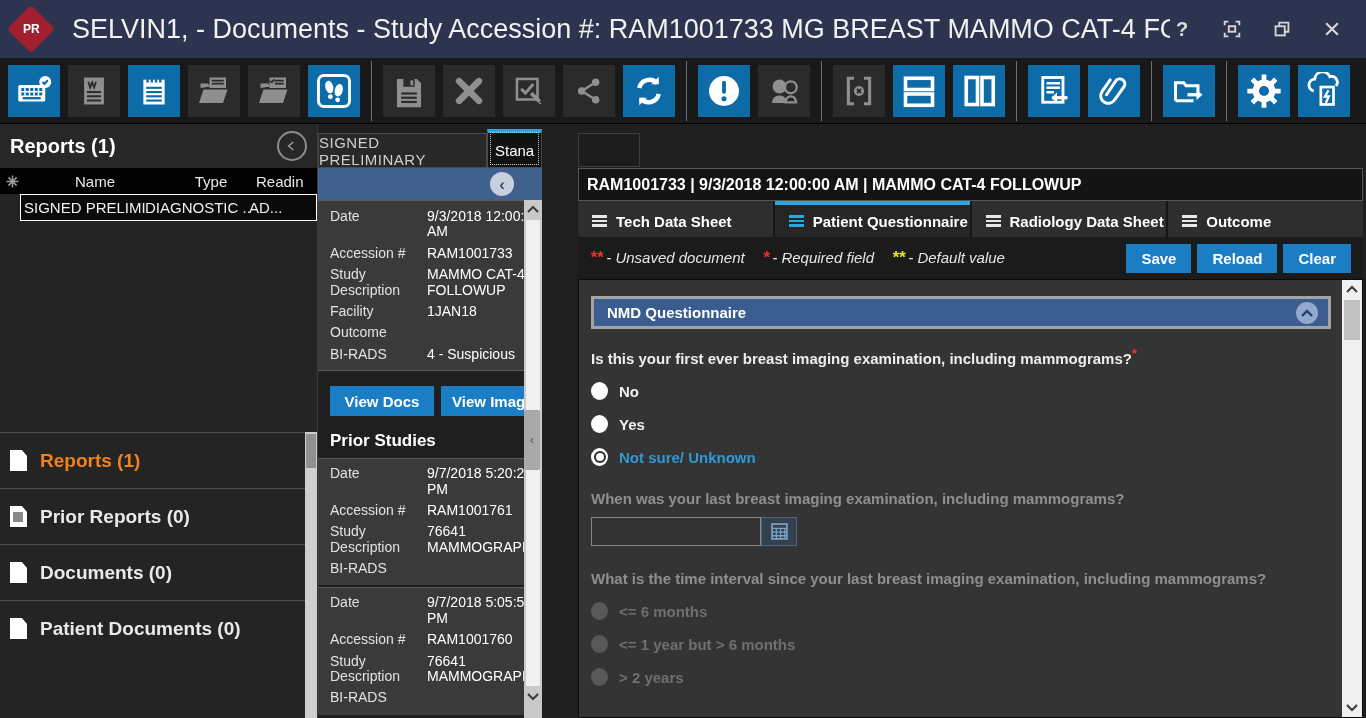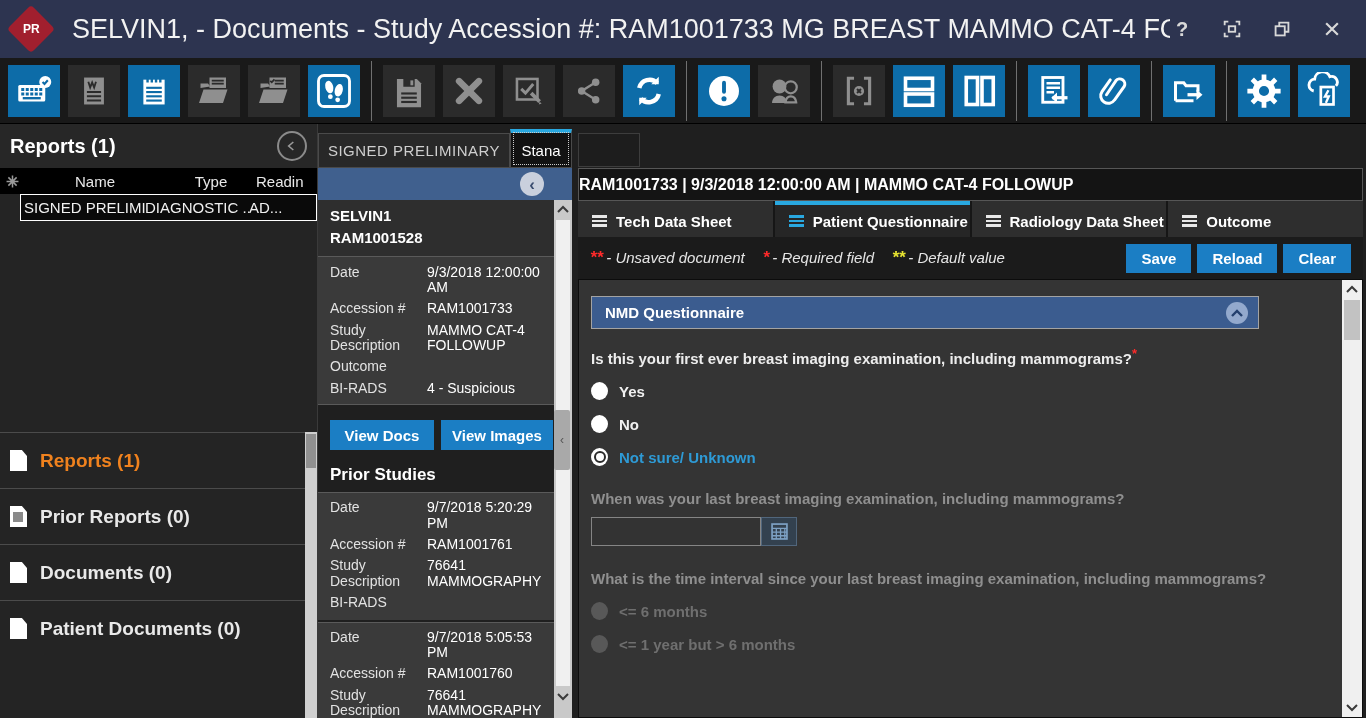--- a/index.html
+++ b/index.html
@@ -48,21 +48,21 @@
              color:#e9e9e9; font-size:19px; font-weight:bold; }
   .sb-item.active { color:#f0821e; }
   .doc-ic { width:17px; height:21px; background:#fff; position:relative; flex:0 0 auto;
             clip-path:polygon(0 0,70% 0,100% 28%,100% 100%,0 100%); }
   .doc-ic.gray::after { content:""; position:absolute; left:3px; top:6px; width:10px; height:10px; background:#8a8a8a; }
   .doc-ic.square { clip-path:none; }
   .sb-scroll { position:absolute; right:0; top:0; bottom:0; width:12px; background:#cfcfcf; }
   .sb-thumb { position:absolute; top:2px; left:1px; width:10px; height:34px; background:#909090; }
 
   
-  .mid { position:absolute; left:318px; top:124px; width:254px; height:594px; background:#1f1f1f; }
+  .mid { position:absolute; left:318px; top:124px; width:224px; height:594px; background:#1f1f1f; }
   .mid-tabs { height:44px; display:flex; align-items:flex-end; }
   .vtab { height:35px; display:flex; align-items:center; justify-content:center; font-size:15px; }
   .vtab.inactive { width:192px; background:#282828; border:1px solid #4a4a4a; color:#cfcfcf; letter-spacing:.5px; }
   .vtab.active { width:62px; background:#121212; border:1px solid #4a4a4a; border-top:4px solid #29a8e0;
                  color:#fff; outline:1px dotted #cccccc; outline-offset:-4px; height:39px; }
   .tab-stub { position:absolute; left:260px; top:9px; width:62px; height:34px; border:1px solid #3d3d3d; background:#1d1d1d; }
   .mid-blue { height:32px; background:#40608e; display:flex; align-items:center; justify-content:flex-end; padding-right:28px; }
   .mid-collapse { width:24px; height:24px; border-radius:50%; background:#c9d0dd; color:#3a4d70; font-size:17px; font-weight:bold;
                   display:flex; align-items:center; justify-content:center; line-height:1; }
   .mid-body { position:relative; height:518px; overflow:hidden; }
@@ -81,40 +81,40 @@
   .prior-card { background:#3a3a3a; border-top:1px solid #5a5a5a; padding:4px 0 6px 12px; margin-bottom:2px; }
   .mid-scroll { position:absolute; right:0; top:0; bottom:0; width:18px; background:#c9c9c9; }
   .mid-scroll .arr { position:absolute; left:0; width:18px; height:18px; display:flex; align-items:center; justify-content:center; }
   .mid-thumb { position:absolute; left:2px; top:20px; bottom:32px; width:14px; background:#f0f0f0; }
   .split-handle { position:absolute; left:0px; top:210px; width:16px; height:60px; background:#a9a9a9; border-radius:2px;
                   display:flex; align-items:center; justify-content:center; color:#555; font-size:12px; }
 
   
   .right { position:absolute; left:572px; top:124px; width:794px; height:594px; }
   .q-header { position:absolute; left:6px; top:44px; width:785px; height:33px; background:#141414; border:1px solid #565656;
-              color:#fff; font-size:16px; font-weight:bold; display:flex; align-items:center; }
+              color:#fff; font-size:16px; font-weight:bold; display:flex; align-items:center; padding-left:8px; }
   .q-tabs { position:absolute; left:6px; top:77px; width:785px; height:36px; display:flex; background:#161616; gap:2px; }
   .qtab { flex:1; background:#2e2e2e; display:flex; align-items:center; gap:9px; padding-left:14px;
           color:#fff; font-size:15px; font-weight:bold; border-top:4px solid transparent; }
   .qtab.active { background:#262626; border-top:4px solid #29a8e0; }
   .burger { display:inline-flex; flex-direction:column; gap:2px; }
   .burger i { width:15px; height:2.5px; background:#e8e8e8; }
   .qtab.active .burger i { background:#29a8e0; }
   .legend-row { position:absolute; left:6px; top:113px; width:785px; height:42px; background:#1b1b1b;
                 display:flex; align-items:center; padding-left:12px; }
   .leg-item { display:flex; align-items:baseline; margin-right:18px; }
   .leg-sym { font-weight:bold; font-size:17px; font-style:italic; margin-right:3px; }
   .leg-sym.red { color:#ff2a2a; } .leg-sym.yellow { color:#e8e431; }
   .leg-txt { color:#e5e5e5; font-style:italic; font-size:15px; }
   .legend-row .actions { margin-left:auto; display:flex; gap:6px; padding-right:12px; }
   .actions .blue-btn { height:29px; padding:0 15px; }
   .q-content { position:absolute; left:6px; top:155px; width:785px; height:439px; background:#343434;
                border:1px solid #0c0c0c; overflow:hidden; }
   .q-inner { padding:16px 0 0 12px; }
-  .nmd-head { width:668px; height:33px; background:#3b5c8f; border:1px solid #a3a3a3; display:flex; align-items:center;
+  .nmd-head { width:740px; height:33px; background:#3b5c8f; border:3px solid #a3a3a3; display:flex; align-items:center;
               padding:0 10px 0 13px; }
   .nmd-title { color:#fff; font-size:15px; font-weight:bold; }
   .nmd-collapse { margin-left:auto; width:22px; height:22px; border-radius:50%; background:#93a9cd;
                   display:flex; align-items:center; justify-content:center; }
   .q-text { color:#ededed; font-size:15px; font-weight:bold; margin-top:17px; }
   .q-text sup { color:#ff2a2a; font-size:13px; }
   .q-text.dis { color:#8f8f8f; font-weight:bold; margin-top:24px; }
   .opt { display:flex; align-items:center; gap:11px; margin-top:15px; }
   .radio { width:17px; height:18px; border-radius:50%; background:#fff; flex:0 0 auto; }
   .radio.sel { display:flex; align-items:center; justify-content:center; }
@@ -413,38 +413,38 @@
   <div class="mid">
     <div class="mid-tabs">
       <div class="vtab inactive">SIGNED PRELIMINARY</div>
       <div class="vtab active">Stana</div>
     </div>
     <div class="mid-blue">
       <div class="mid-collapse">‹</div>
     </div>
     <div class="mid-body">
       <div class="mid-content">
-        <div class="patient-blk">
-          <div>SELVIN1</div>
-          <div>RAM1001528</div>
-        </div>
         <div class="info-card">
           <div class="irow">
               <span class="lab">Date</span>
               <span class="val">9/3/2018 12:00:00 AM</span>
             </div>
           <div class="irow">
               <span class="lab">Accession #</span>
               <span class="val">RAM1001733</span>
             </div>
           <div class="irow">
               <span class="lab">Study
 Description</span>
               <span class="val">MAMMO CAT-4
 FOLLOWUP</span>
+            </div>
+          <div class="irow">
+              <span class="lab">Facility</span>
+              <span class="val">1JAN18</span>
             </div>
           <div class="irow">
               <span class="lab">Outcome</span>
               <span class="val"></span>
             </div>
           <div class="irow">
               <span class="lab">BI-RADS</span>
               <span class="val">4 - Suspicious</span>
             </div>
         </div>
@@ -574,25 +574,25 @@
           <span class="nmd-title">NMD Questionnaire</span>
           <span class="nmd-collapse">
             <svg width="12" height="8" viewBox="0 0 12 8">
                 <path d="M1 7L6 2l5 5" stroke="#24406e" stroke-width="2.4" fill="none"></path>
               </svg>
           </span>
         </div>
         <div class="q-text"><span>Is this your first ever breast imaging examination, including mammograms?</span><sup>*</sup></div>
         <div class="opt">
           <span class="radio"></span>
-          <span class="olab">Yes</span>
+          <span class="olab">No</span>
         </div>
         <div class="opt">
           <span class="radio"></span>
-          <span class="olab">No</span>
+          <span class="olab">Yes</span>
         </div>
         <div class="opt">
           <span class="radio sel"></span>
           <span class="olab sel">Not sure/ Unknown</span>
         </div>
         <div class="q-text dis">When was your last breast imaging examination, including mammograms?</div>
         <div class="date-row">
           <input class="date-input" disabled="" value="" style="">
           <span class="cal-btn">
             <svg width="17" height="17" viewBox="0 0 16 16">
@@ -602,20 +602,24 @@
           </span>
         </div>
         <div class="q-text dis">What is the time interval since your last breast imaging examination, including mammograms?</div>
         <div class="opt">
           <span class="radio dis"></span>
           <span class="olab dis">&lt;= 6 months</span>
         </div>
         <div class="opt">
           <span class="radio dis"></span>
           <span class="olab dis">&lt;= 1 year but &gt; 6 months</span>
+        </div>
+        <div class="opt">
+          <span class="radio dis"></span>
+          <span class="olab dis">&gt; 2 years</span>
         </div>
 
       </div>
       <div class="q-scroll">
         <div class="arr" style="top:0">
             <svg width="12" height="8" viewBox="0 0 12 8">
               <path class="chev" d="M1 7L6 2l5 5"></path>
             </svg>
           </div>
         <div class="q-thumb"></div>

